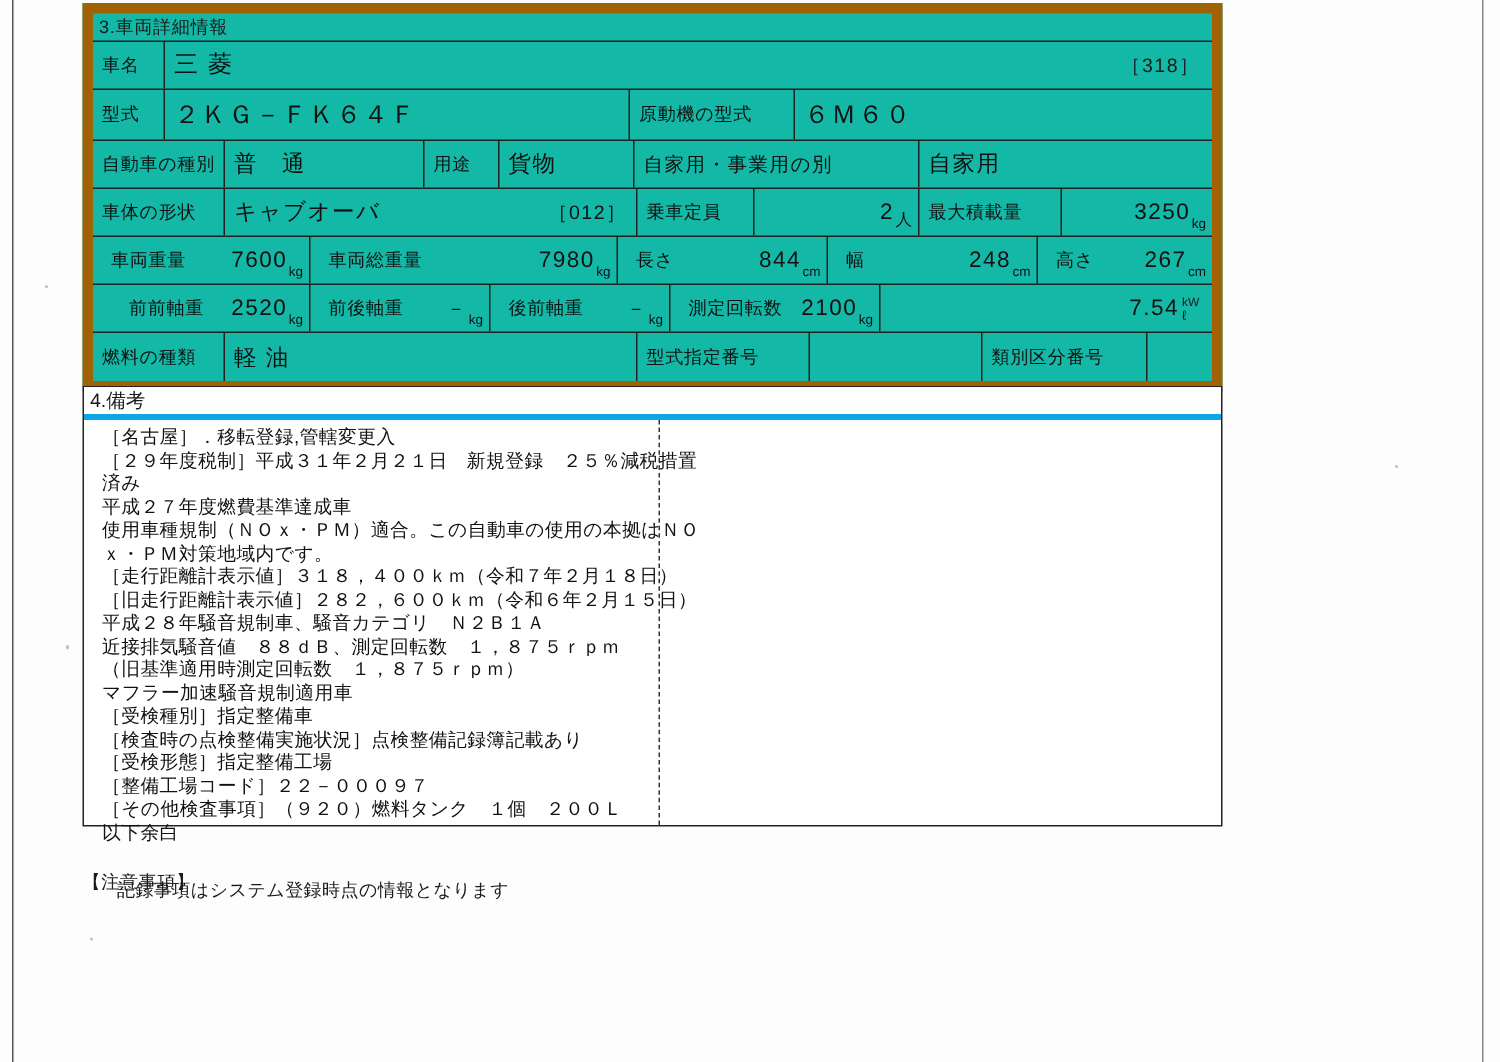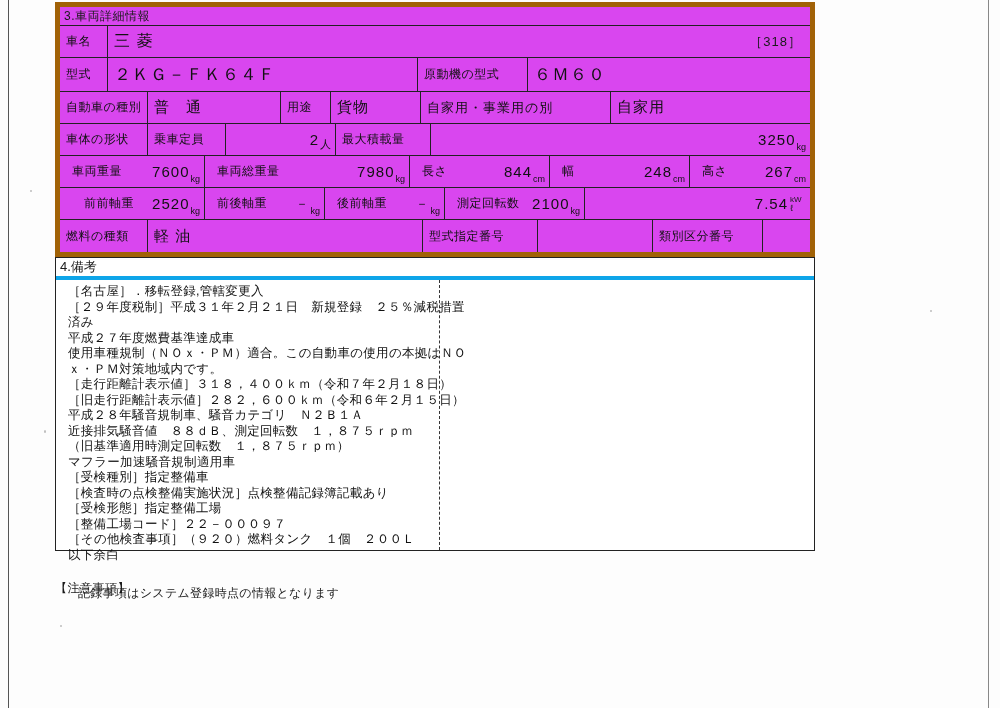--- a/index.html
+++ b/index.html
@@ -34,23 +34,23 @@
     left: 988px; top: 0;
     width: 1px; height: 708px;
     background: #888;
   }
 
   .doc {
     position: absolute;
     left: 55px;
     top: 2px;
     width: 760px;
-    border: 5px solid #a16207;
-    box-sizing: border-box;
-    background: #d946ef;
+    border: 7px solid #a16207;
+    box-sizing: border-box;
+    background: #14b8a6;
   }
 
   
   .row {
     display: flex;
     border-bottom: 1px solid #222;
     box-sizing: border-box;
   }
   .row:last-child { border-bottom: none; }
   .cell {
@@ -228,20 +228,24 @@
         <span class="lbl" style="font-size:13px;letter-spacing:1px;">自家用・事業用の別</span>
       </div>
       <div class="cell" style="flex:1;">
         <span class="val" style="font-size:15px;">自家用</span>
       </div>
     </div>
 
     <div class="row r4">
       <div class="cell" style="width:88px;">
         <span class="lbl">車体の形状</span>
+      </div>
+      <div class="cell" style="width:275px;">
+        <span class="val" style="font-size:15px;">キャブオーバ</span>
+        <span class="val" style="position:absolute;right:6px;font-size:13px;">［012］</span>
       </div>
       <div class="cell" style="width:78px;">
         <span class="lbl">乗車定員</span>
       </div>
       <div class="cell right" style="width:110px;">
         <span class="val" style="font-size:15px;">2</span>
         <span class="unit" style="font-size:11px;">人</span>
       </div>
       <div class="cell" style="width:95px;">
         <span class="lbl">最大積載量</span>

